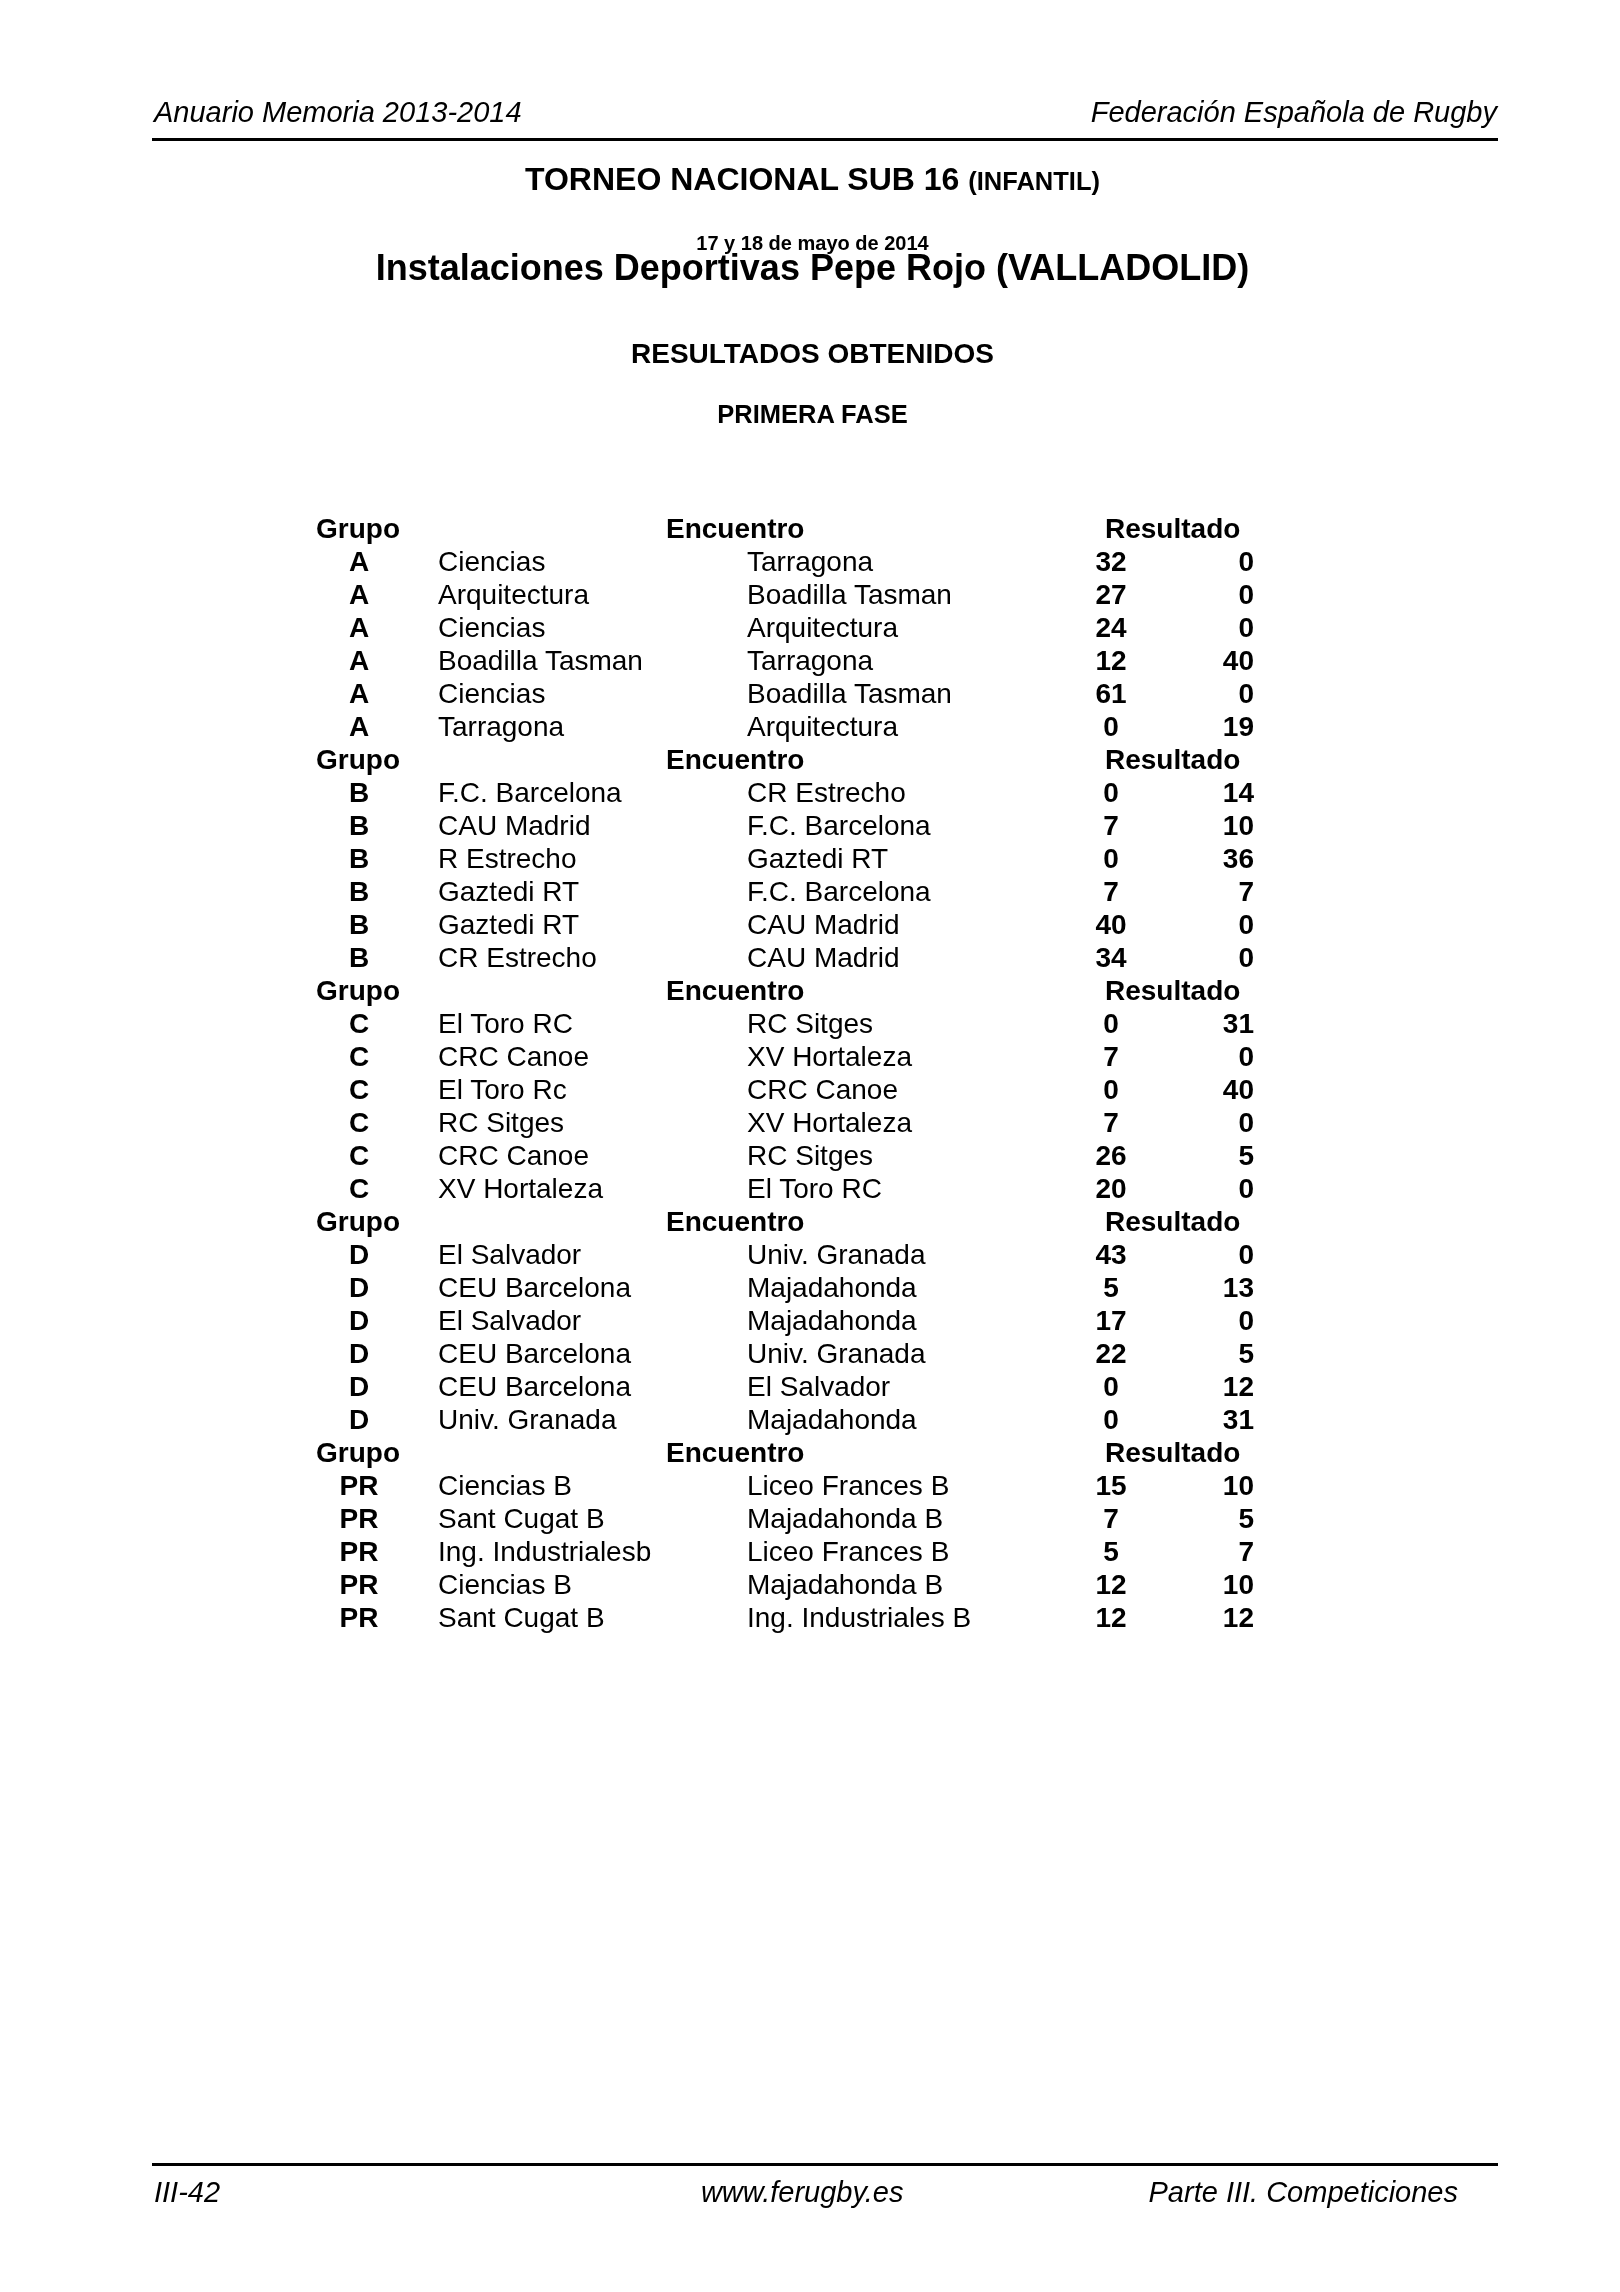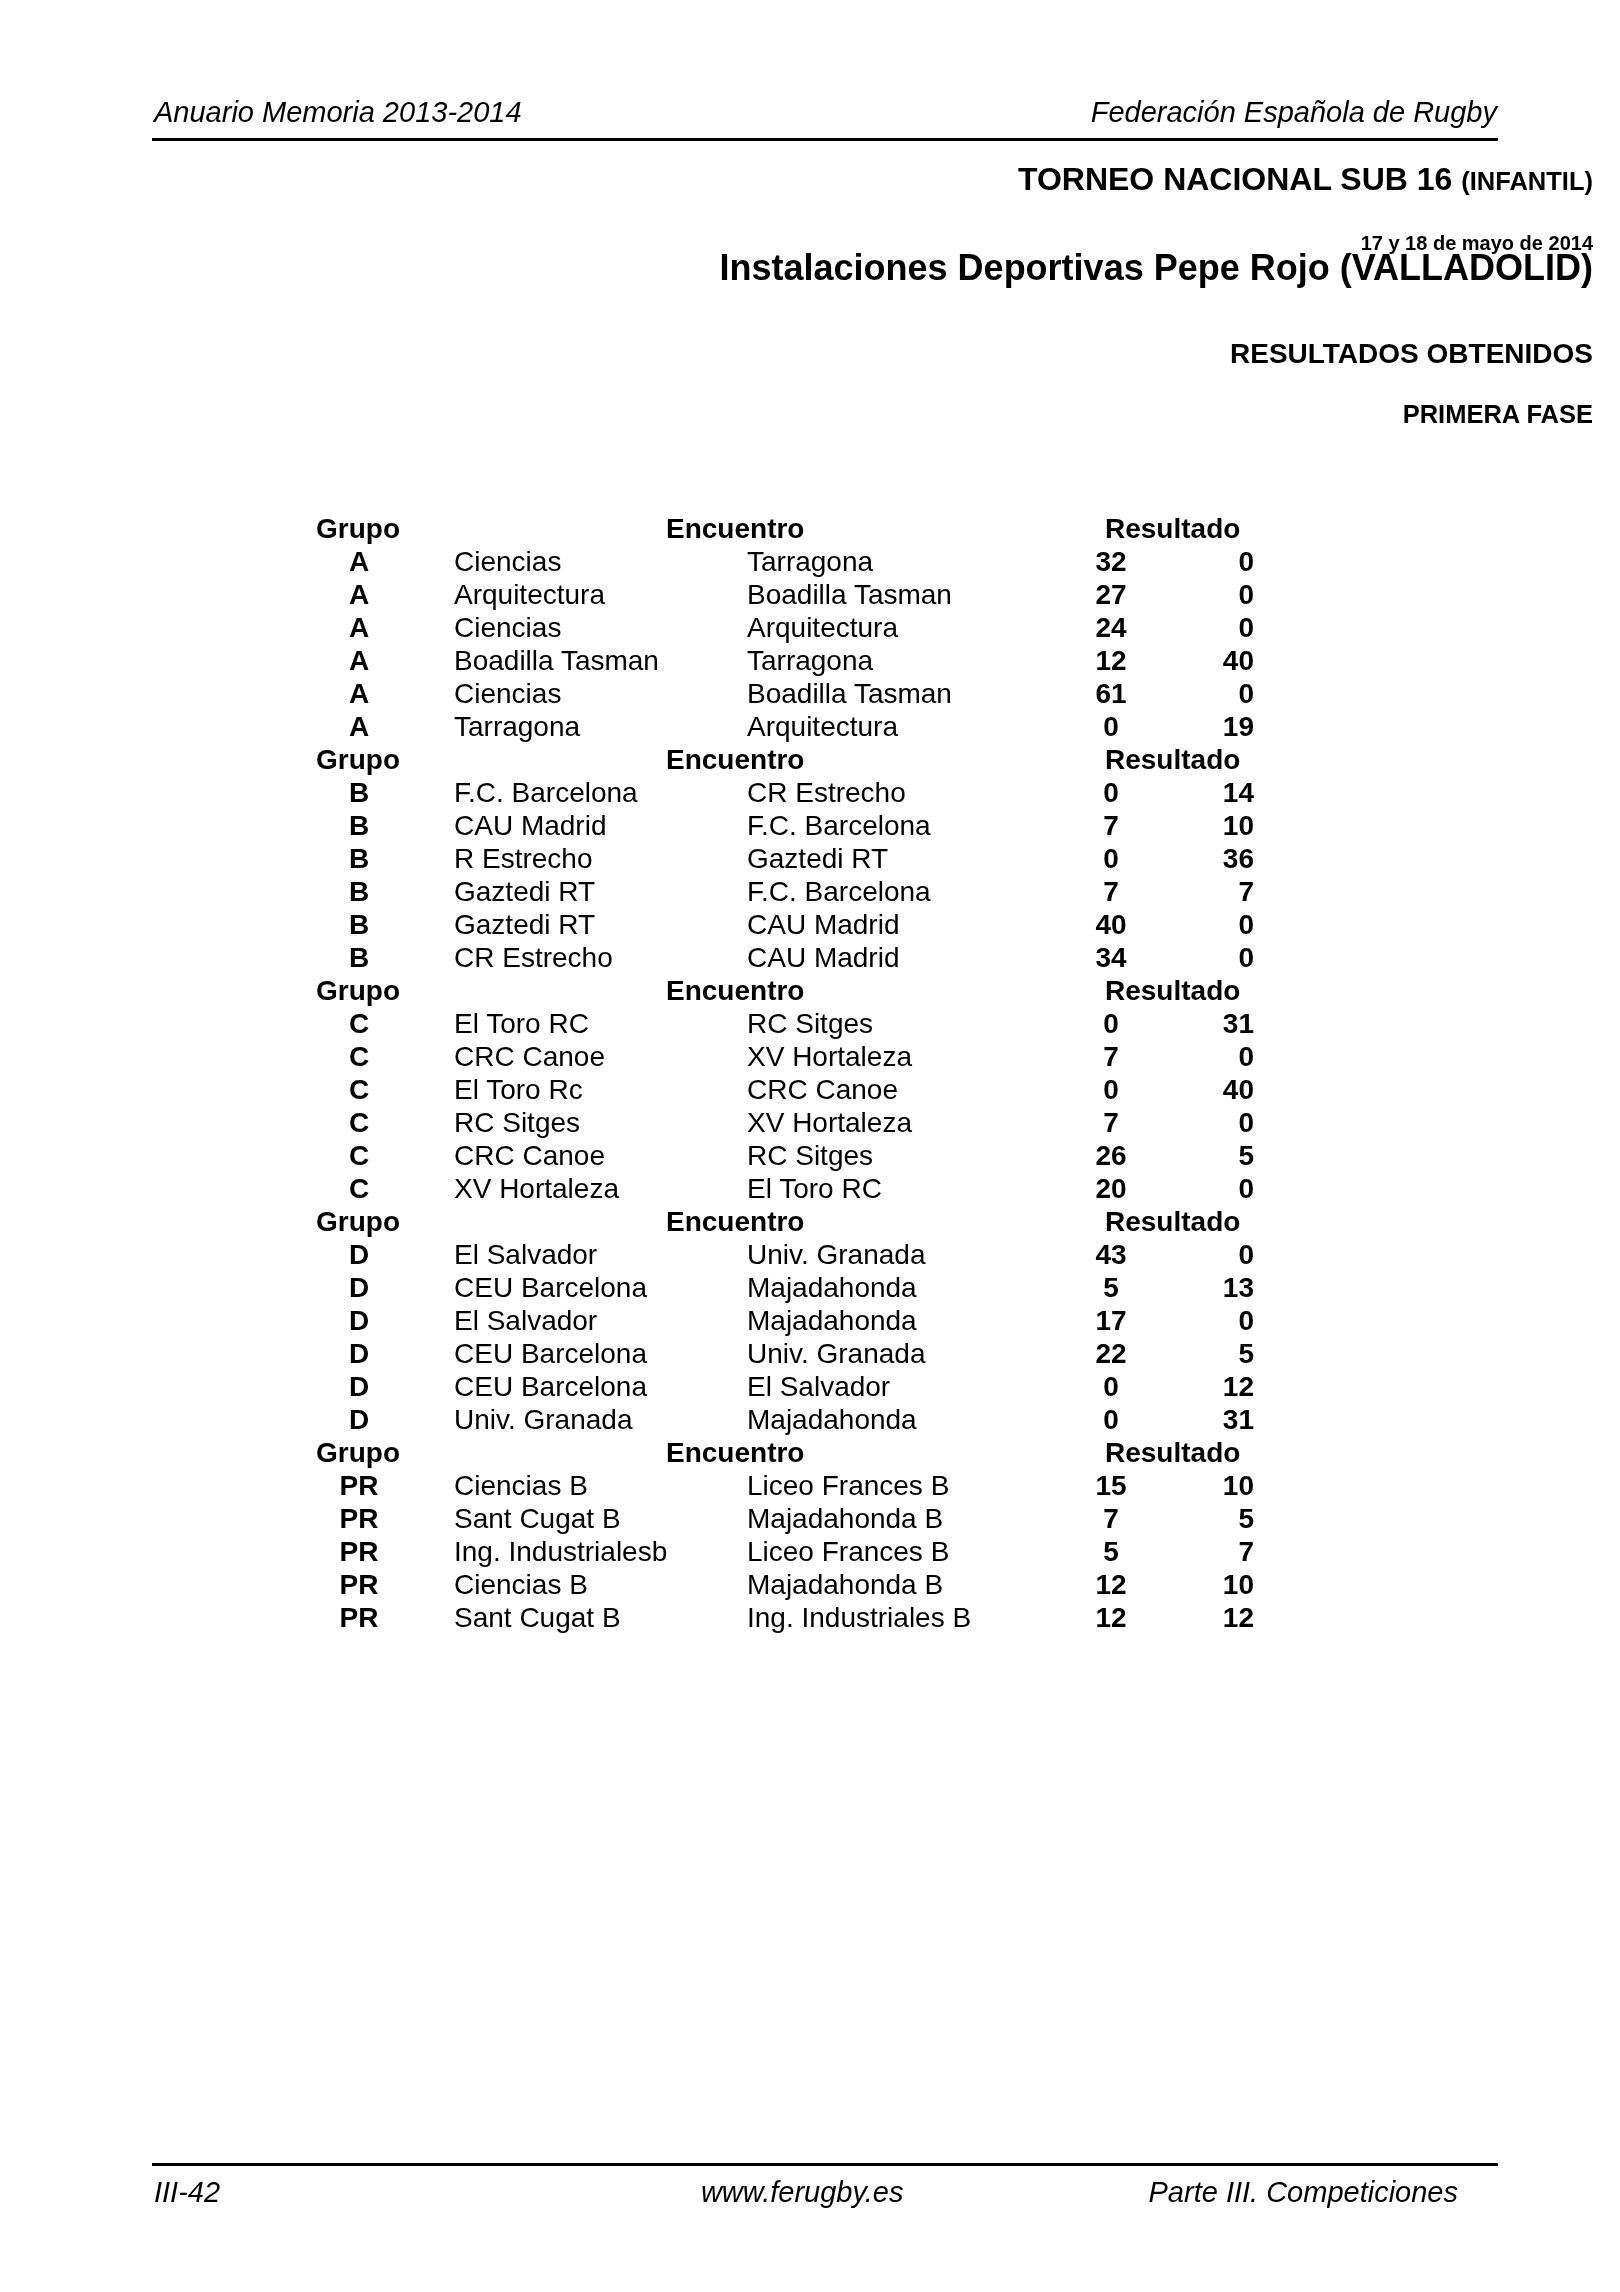--- a/index.html
+++ b/index.html
@@ -4,33 +4,33 @@
 <style>
   html, body { margin: 0; padding: 0; background: #ffffff; }
   body { width: 1620px; height: 2293px; position: relative; overflow: hidden;
          font-family: "Liberation Sans", sans-serif; color: #000; }
   .hdr { position: absolute; top: 96px; font-style: italic; font-size: 29px; }
   .hdr-left { left: 154px; }
   .hdr-right { right: 123px; margin-left: 13px; }
   .rule { position: absolute; left: 152px; width: 1346px; height: 2.9px; background: #000; }
   .rule-top { top: 138px; }
   .rule-bot { top: 2163px; }
-  .center { position: absolute; left: 0; width: 1593px; text-align: right; font-weight: bold; }
+  .center { position: absolute; left: 16px; width: 1593px; text-align: center; font-weight: bold; }
   .t1 { top: 161px; font-size: 32px; }
   .t1 .small { font-size: 25.5px; }
   .t2 { top: 199px; font-size: 36px; margin-top: 48px; }
   .t3 { top: 232px; font-size: 20px; }
   .t4 { top: 338px; font-size: 28px; }
   .t5 { top: 400px; font-size: 25.5px; }
   .table { position: absolute; top: 512px; left: 0; width: 1556px; }
   .row { position: relative; height: 33px; font-size: 28px; line-height: 33px; }
   .row span { position: absolute; top: 0; white-space: nowrap; }
   .grp { left: 317px; width: 84px; text-align: center; font-weight: bold; }
   .hdrrow .grp { left: 316px; width: auto; text-align: left; }
-  .team1 { left: 438px; margin-left: 16px; }
+  .team1 { left: 438px; }
   .team2 { left: 747px; }
   .enc { left: 666px; font-weight: bold; }
   .res { left: 1105px; font-weight: bold; }
   .s1 { left: 1068px; width: 86px; text-align: center; font-weight: bold; }
   .s2 { left: 1176px; width: 78px; text-align: right; font-weight: bold; }
   .ftr { position: absolute; top: 2176px; font-style: italic; font-size: 29px; }
   .ftr-left { left: 154px; }
   .ftr-mid { left: 0; width: 1620px; text-align: center; margin-left: -7.8px; }
   .ftr-right { right: 162px; }
 </style>

